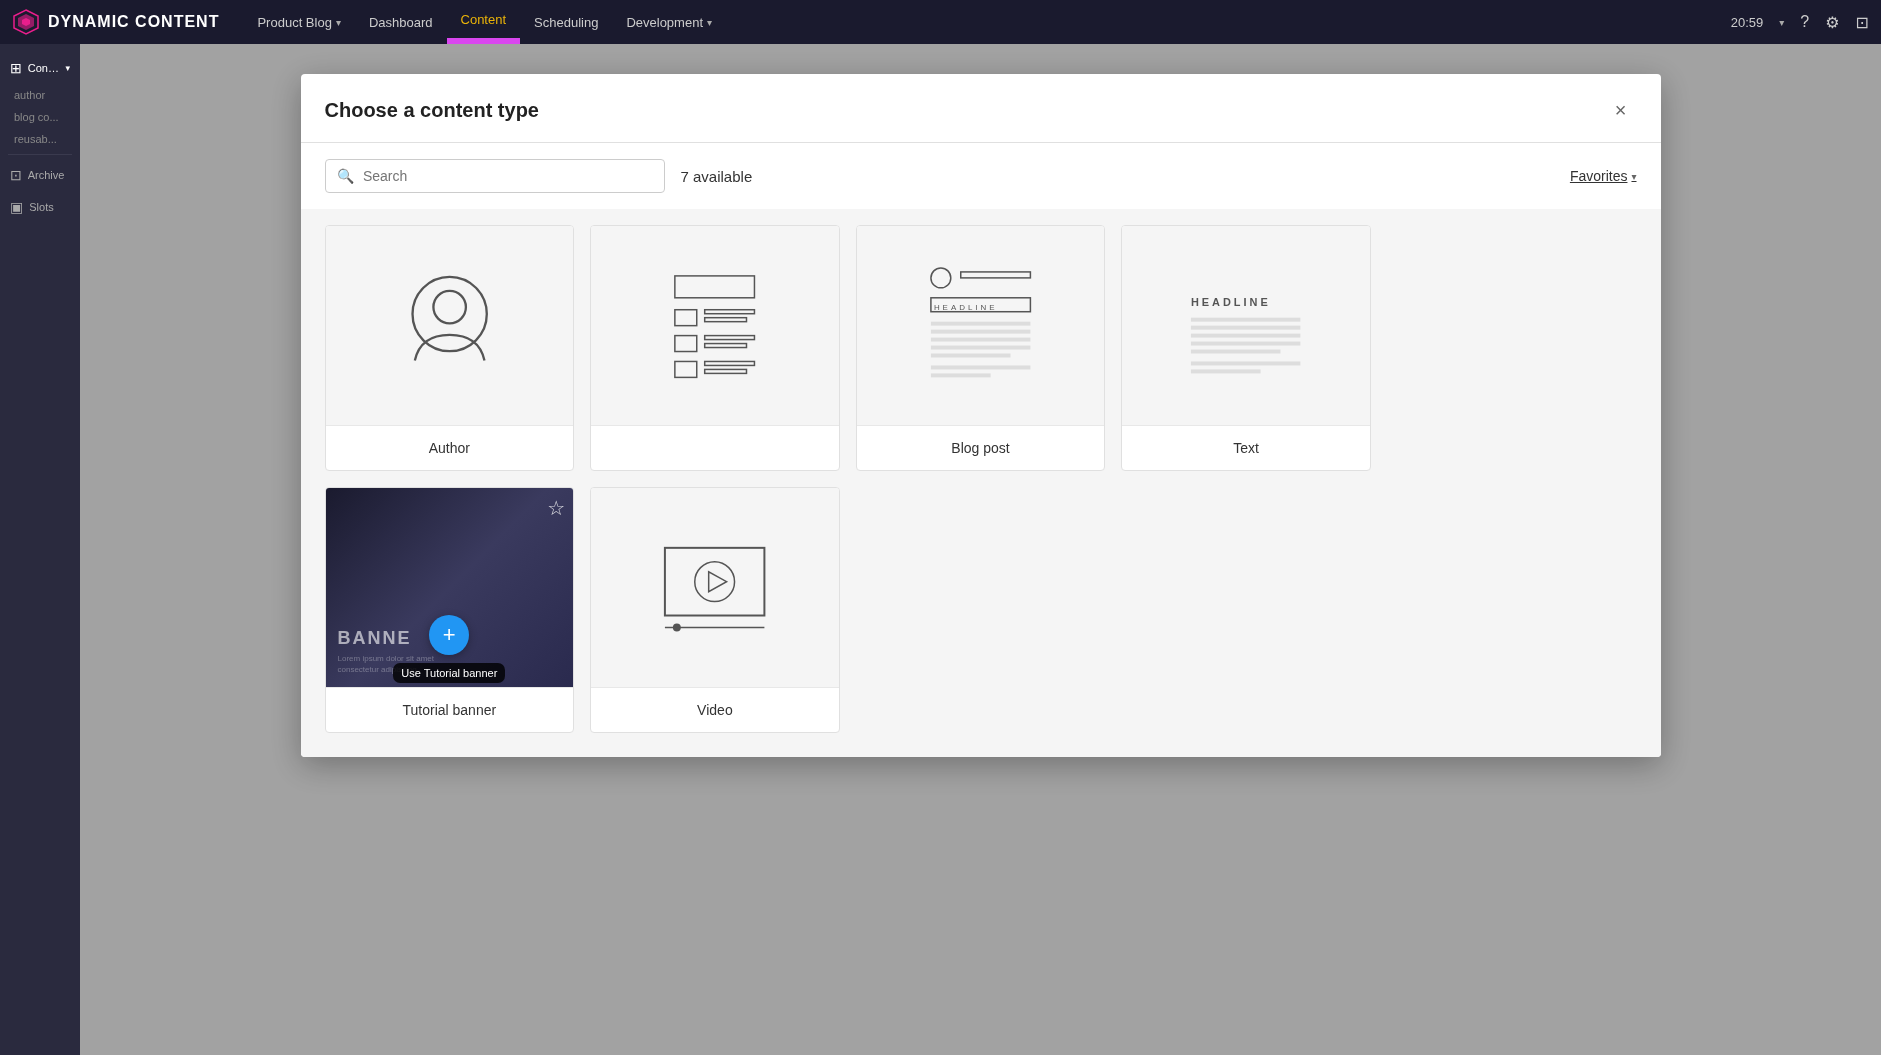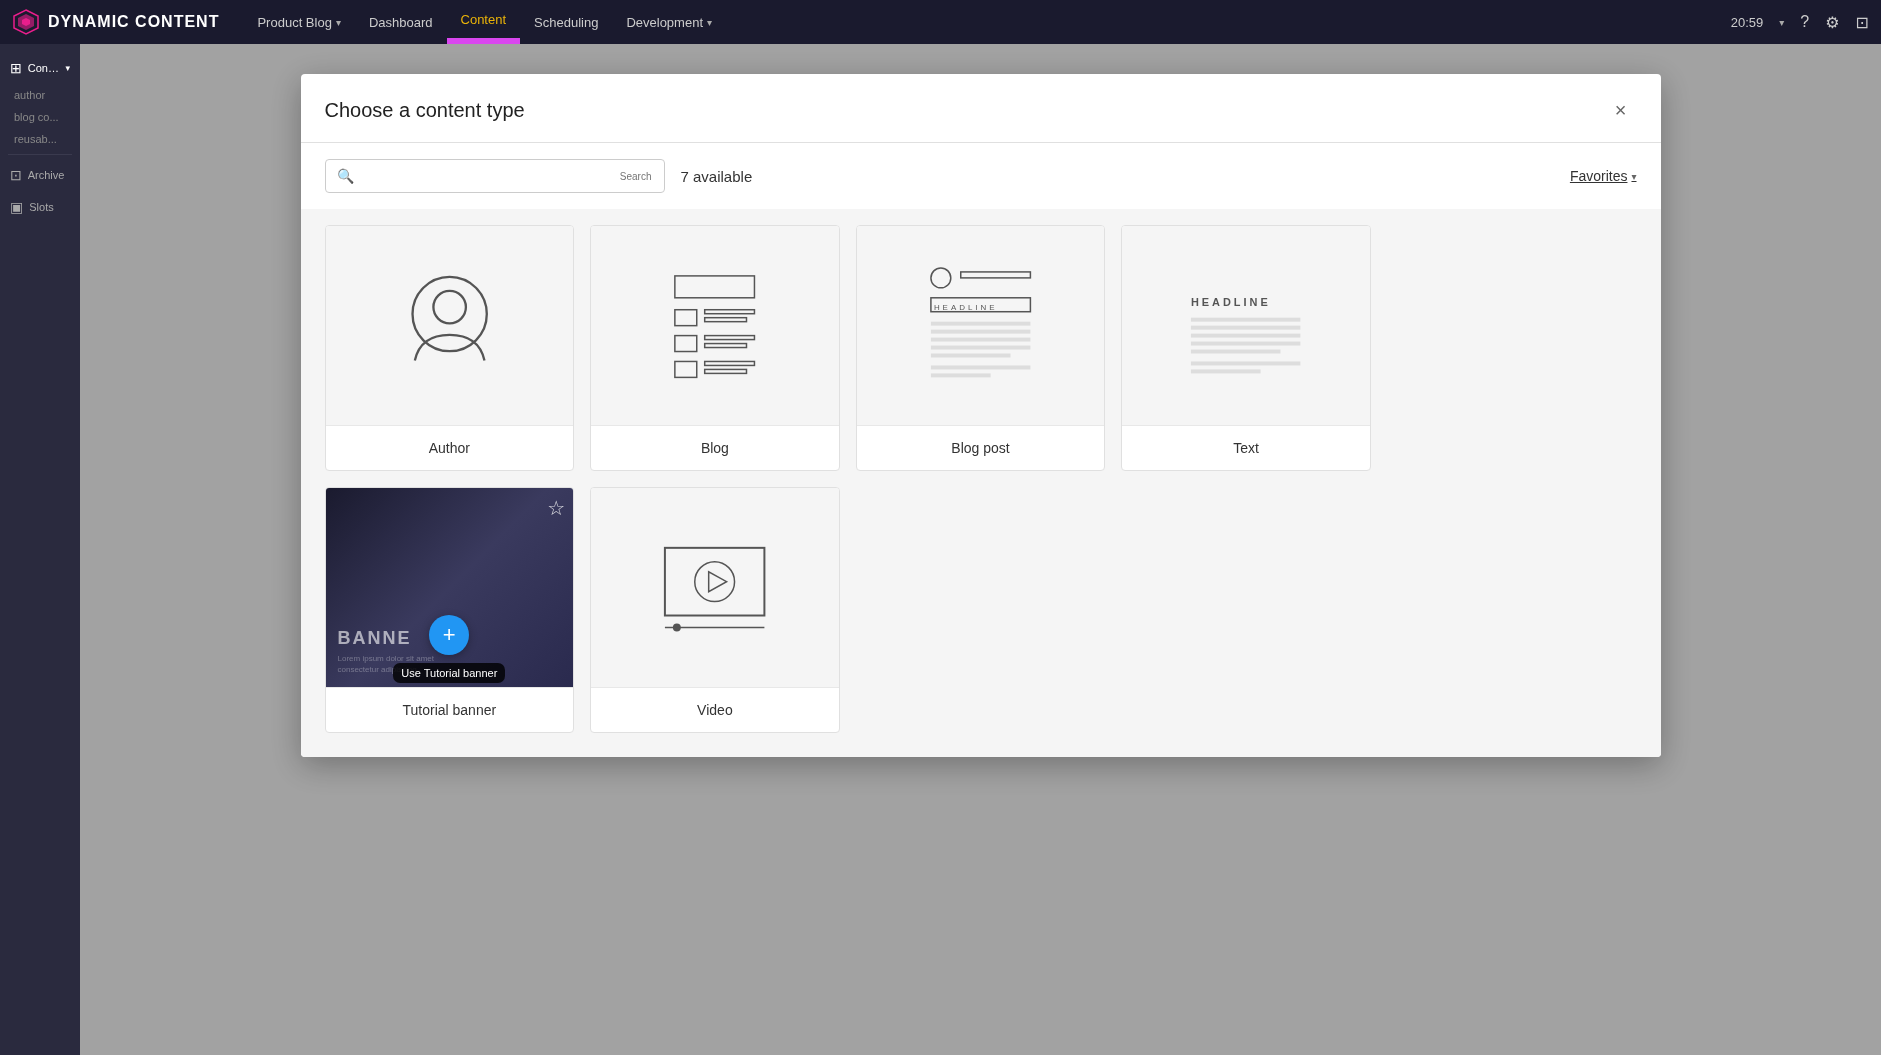--- a/index.html
+++ b/index.html
@@ -40,29 +40,29 @@
     
     .dialog-overlay { position: absolute; inset: 0; background: rgba(0,0,0,0.3); display: flex; justify-content: center; align-items: flex-start; z-index: 200; }
     .dialog {
       background: #fff; border-radius: 4px; box-shadow: 0 8px 32px rgba(0,0,0,0.3);
       width: 1360px; max-height: 860px; margin-top: 30px; display: flex; flex-direction: column; overflow: hidden;
     }
     .dialog-header {
       display: flex; align-items: center; justify-content: space-between;
       padding: 20px 24px 16px; border-bottom: 1px solid #e0e0e0;
     }
-    .dialog-title { font-size: 20px; font-weight: 400; color: #222; }
+    .dialog-title { font-size: 20px; font-weight: 700; color: #222; }
     .dialog-close { width: 32px; height: 32px; display: flex; align-items: center; justify-content: center; cursor: pointer; font-size: 20px; color: #666; border-radius: 50%; }
 
     
     .dialog-search-bar {
       display: flex; align-items: center; padding: 16px 24px; gap: 16px; background: #fff;
     }
     .search-input-wrap { display: flex; align-items: center; border: 1px solid #ccc; border-radius: 4px; padding: 8px 12px; gap: 8px; width: 340px; background: #fff; }
-    .search-input-wrap input { border: none; outline: none; font-size: 10px; color: #4c1d95; width: 100%; background: transparent; text-align: right; }
+    .search-input-wrap input { border: none; outline: none; font-size: 14px; color: #4c1d95; width: 100%; background: transparent; }
     .search-icon { color: #888; font-size: 14px; }
     .available-count { font-size: 15px; color: #333; }
     .favorites-btn { margin-left: auto; display: flex; align-items: center; gap: 4px; font-size: 14px; color: #333; cursor: pointer; text-decoration: underline; }
     .favorites-btn .arrow { font-size: 10px; color: #666; }
 
     
     .dialog-content { flex: 1; overflow-y: auto; padding: 16px 24px 24px; background: #f5f5f5; }
     .content-card {
       background: #fff; border-radius: 4px; overflow: hidden; cursor: pointer;
       border: 1px solid #e0e0e0; transition: box-shadow 0.15s;
@@ -212,21 +212,20 @@
 
                   <rect x="30" y="80" width="22" height="16" fill="none" stroke="#555" stroke-width="1.5"></rect>
                   <rect x="60" y="80" width="50" height="4" fill="none" stroke="#555" stroke-width="1.5"></rect>
                   <rect x="60" y="88" width="42" height="4" fill="none" stroke="#555" stroke-width="1.5"></rect>
 
                   <rect x="30" y="106" width="22" height="16" fill="none" stroke="#555" stroke-width="1.5"></rect>
                   <rect x="60" y="106" width="50" height="4" fill="none" stroke="#555" stroke-width="1.5"></rect>
                   <rect x="60" y="114" width="42" height="4" fill="none" stroke="#555" stroke-width="1.5"></rect>
                 </svg>
               </div>
-              <div class="card-label">Blog</div>
             </div>
 
             <div class="content-card">
               <div class="card-preview">
                 <svg class="preview-svg" viewBox="0 0 140 140">
 
                   <circle cx="30" cy="22" r="10" fill="none" stroke="#555" stroke-width="1.5"></circle>
 
                   <rect x="50" y="16" width="70" height="6" fill="none" stroke="#555" stroke-width="1.5"></rect>
 

